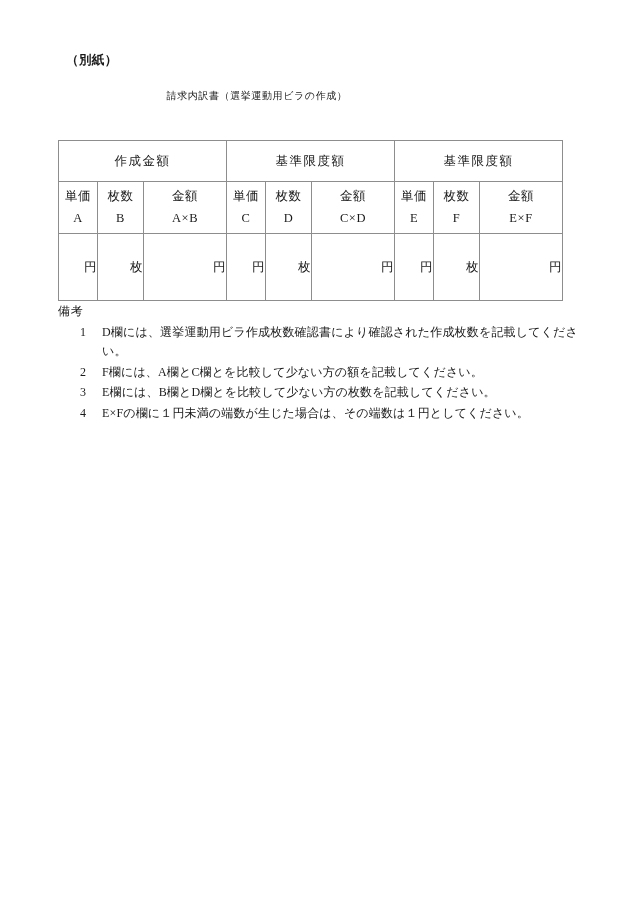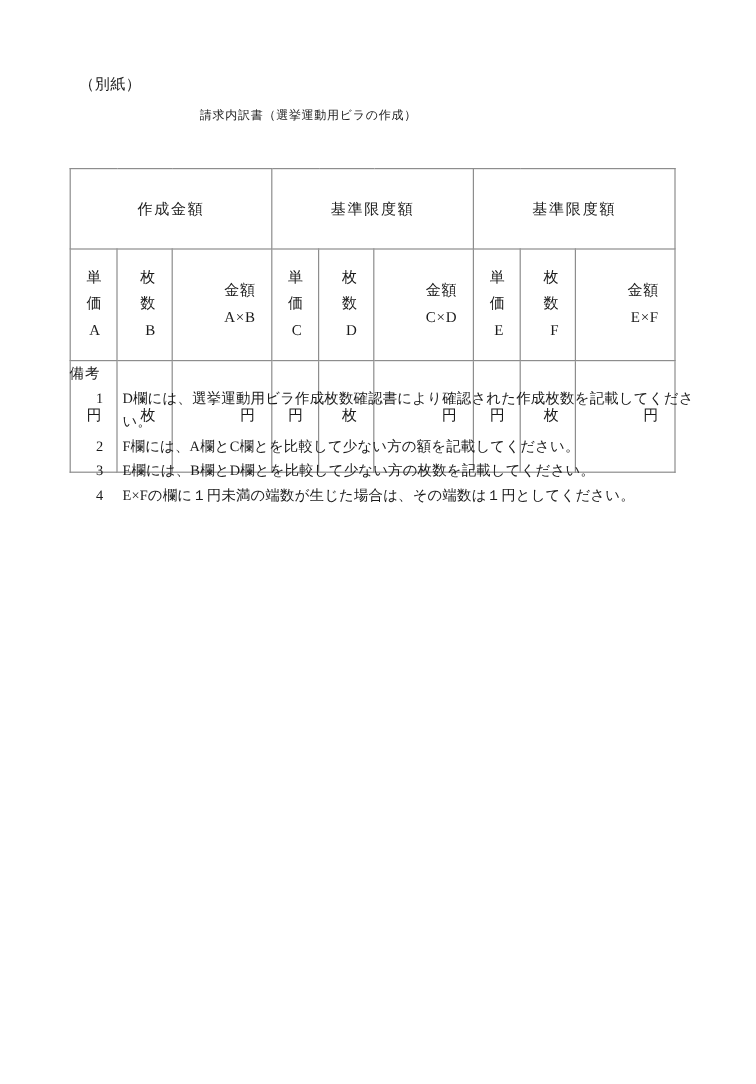--- a/index.html
+++ b/index.html
@@ -21,24 +21,25 @@
     top: 0;
     left: 0;
     width: 630px;
     height: 903px;
   }
 
   
   .attachment-label {
     position: absolute;
     left: 66px;
-    top: 62px;
+    top: 52px;
     font-size: 12.5px;
     letter-spacing: 0.4px;
     white-space: nowrap;
+    font-weight: bold;
   }
 
   .doc-title {
     position: absolute;
     left: 0;
     top: 89px;
     width: 514px;
     text-align: center;
     font-size: 10px;
     letter-spacing: 0.6px;
@@ -52,33 +53,33 @@
     top: 140px;
     width: 504px;
     border-collapse: collapse;
     table-layout: fixed;
   }
   .billing-table td,
   .billing-table th {
     border: 1px solid #8d8d8d;
     font-weight: normal;
     font-size: 12.5px;
-    padding: 13px;
+    padding: 0;
     vertical-align: middle;
   }
 
   .group-head {
     height: 40px;
     text-align: center;
     letter-spacing: 1.5px;
   }
 
   .sub-head {
     height: 51px;
-    text-align: right;
+    text-align: center;
     line-height: 1.75;
     letter-spacing: 0.6px;
   }
   .sub-head .sub-code {
     display: block;
   }
 
   .value-cell {
     height: 66px;
     text-align: right;

